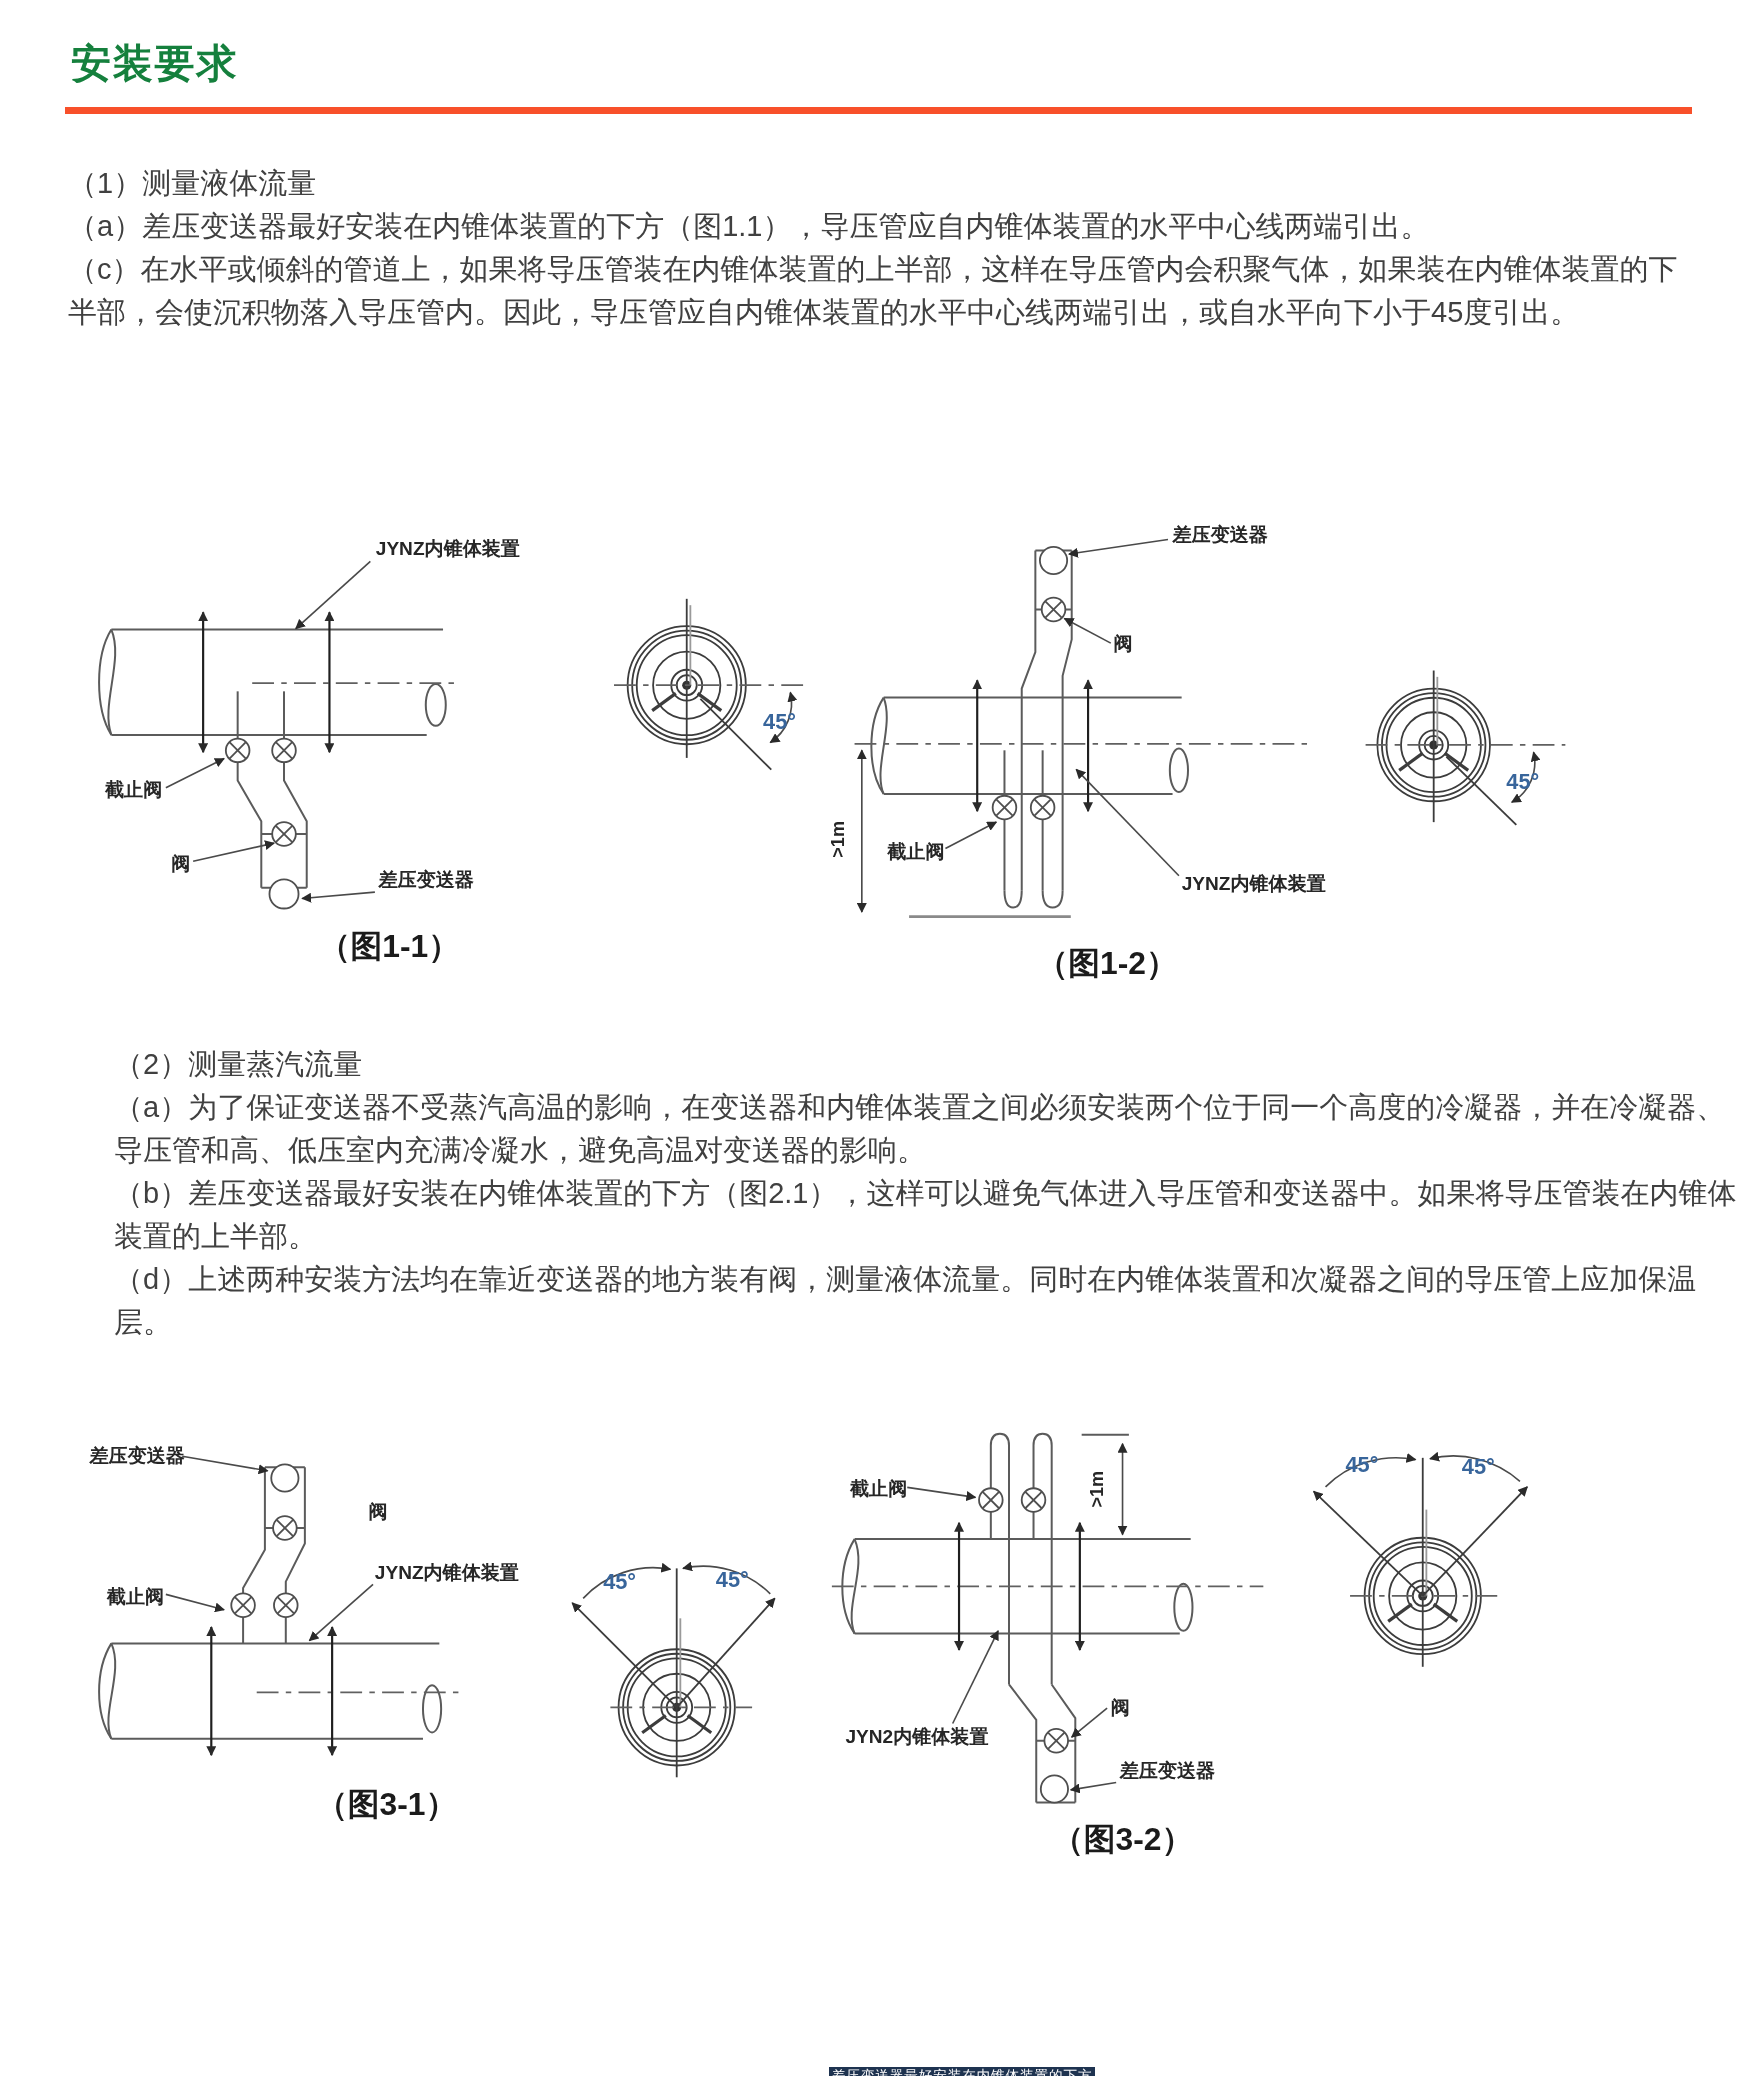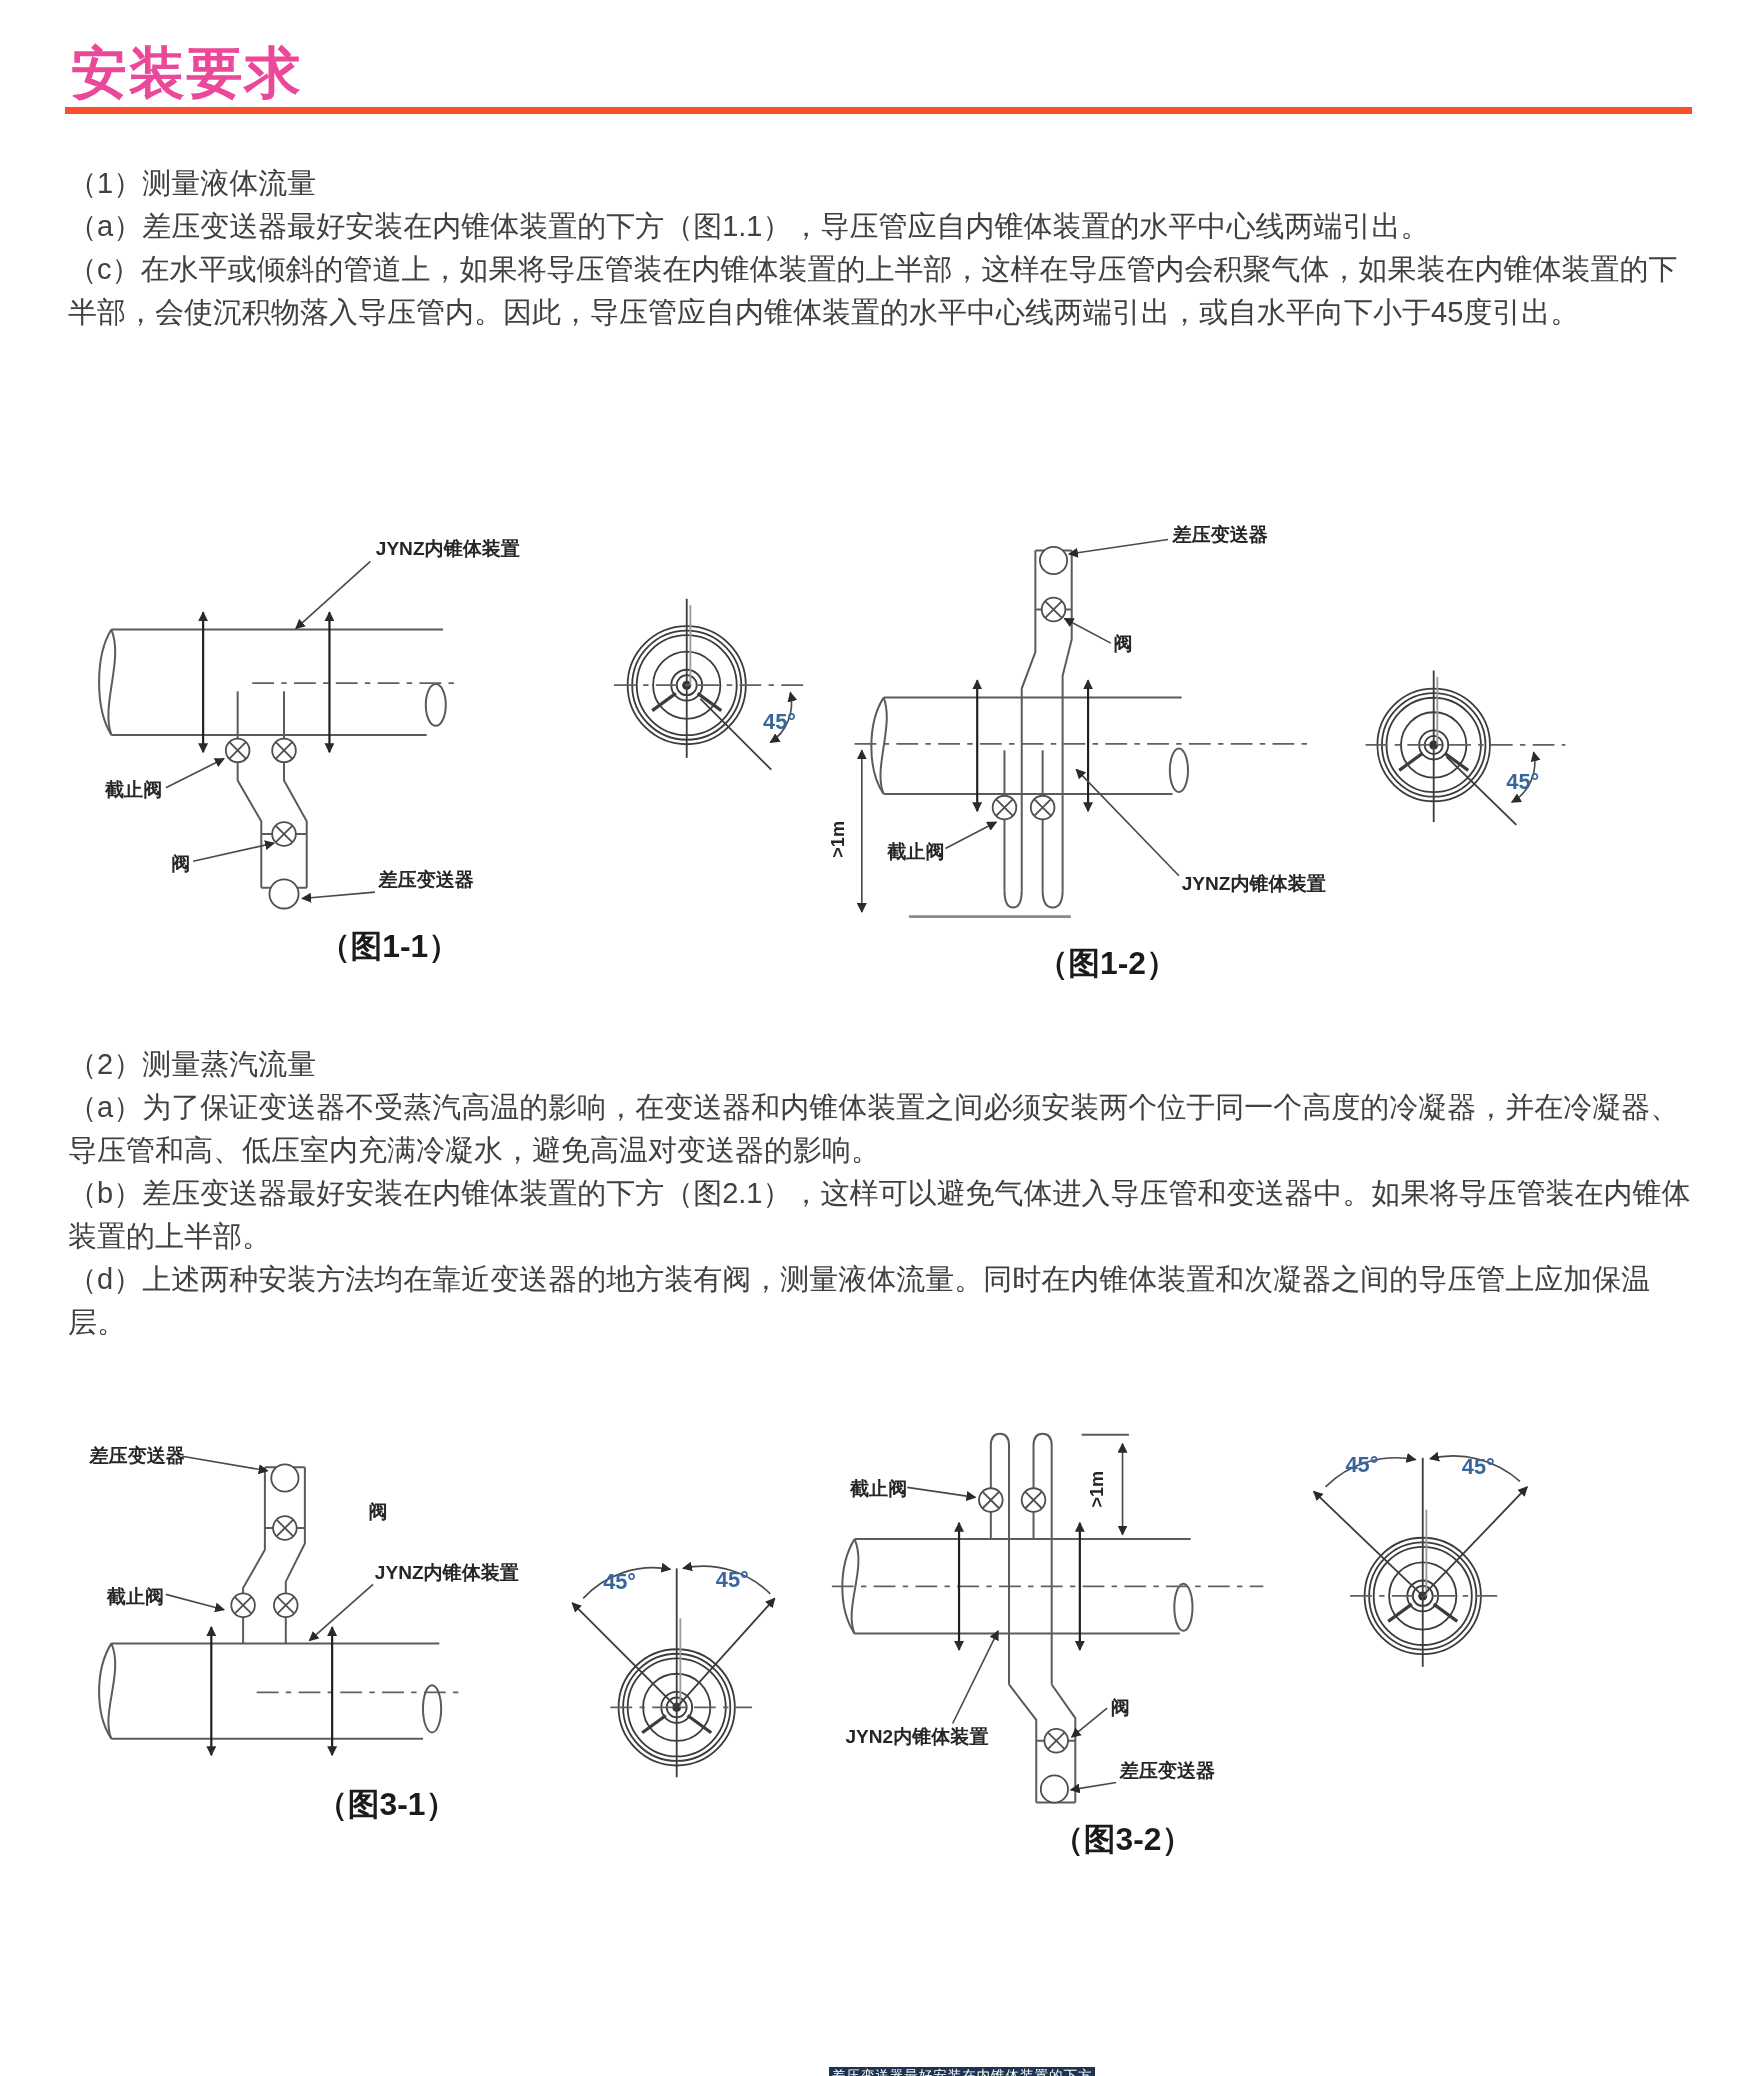--- a/index.html
+++ b/index.html
@@ -1,23 +1,23 @@
 <!DOCTYPE html>
 <html style="font-size:14.5px"><head>
 <meta charset="utf-8">
 <style>
   html,body{margin:0;padding:0;background:#fff;}
   .page{position:relative;width:1760px;height:2077px;background:#ffffff;overflow:hidden;
         font-family:"Liberation Sans",sans-serif;}
-  .title{position:absolute;left:71px;top:36px;font-size:56px;font-weight:bold;color:#ec4899;letter-spacing:1.8px;}
+  .title{position:absolute;left:71px;top:36px;font-size:40px;font-weight:bold;color:#15803d;letter-spacing:1.8px;}
   .rule{position:absolute;left:65px;top:107px;width:1627px;height:7.3px;background:#f8502a;}
   .textblock{position:absolute;left:68px;width:1627px;font-size:29px;line-height:43px;color:#404040;}
   .textblock p{margin:0;}
   #block1{top:162px;}
-  #block2{top:1043px;}
+  #block2{top:1043px;margin-left:46px;}
   .fig{position:absolute;}
   svg text{font-family:"Liberation Sans",sans-serif;font-weight:bold;fill:#262626;font-size:21px;}
   .cap{font-size:35px;fill:#1b1b1b;}
   .deg{fill:#38659b;font-size:24px;}
   .dim{font-size:20px;}
   .ln{stroke:#5b5b5b;stroke-width:2.2;fill:none;}
   .cl{stroke:#606060;stroke-width:2;stroke-dasharray:24 8 6 8;fill:none;}
   .ar{stroke:#1f1f1f;stroke-width:2.4;fill:none;}
   .ld{stroke:#4a4a4a;stroke-width:1.8;fill:none;}
   .vb{fill:#ffffff;stroke:#4f4f4f;stroke-width:2;}

